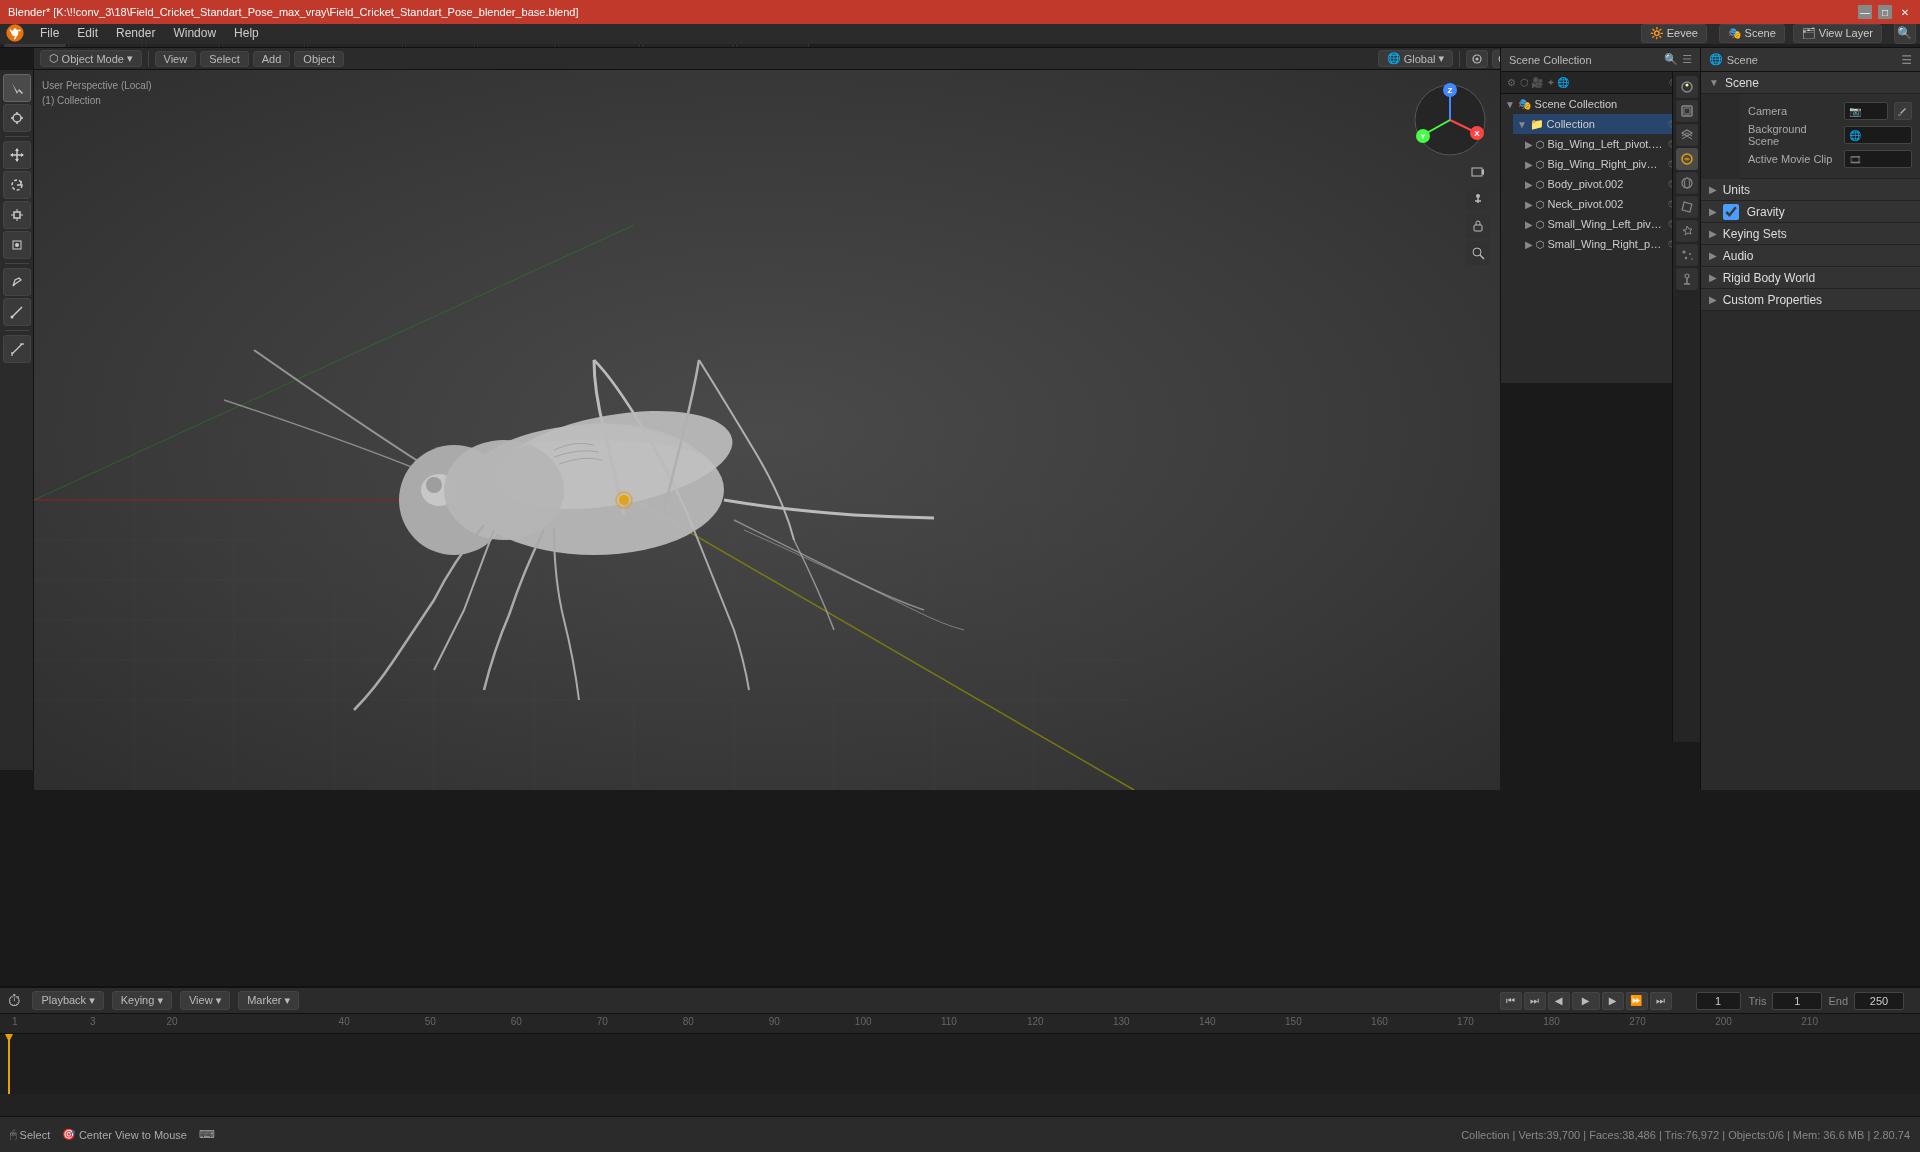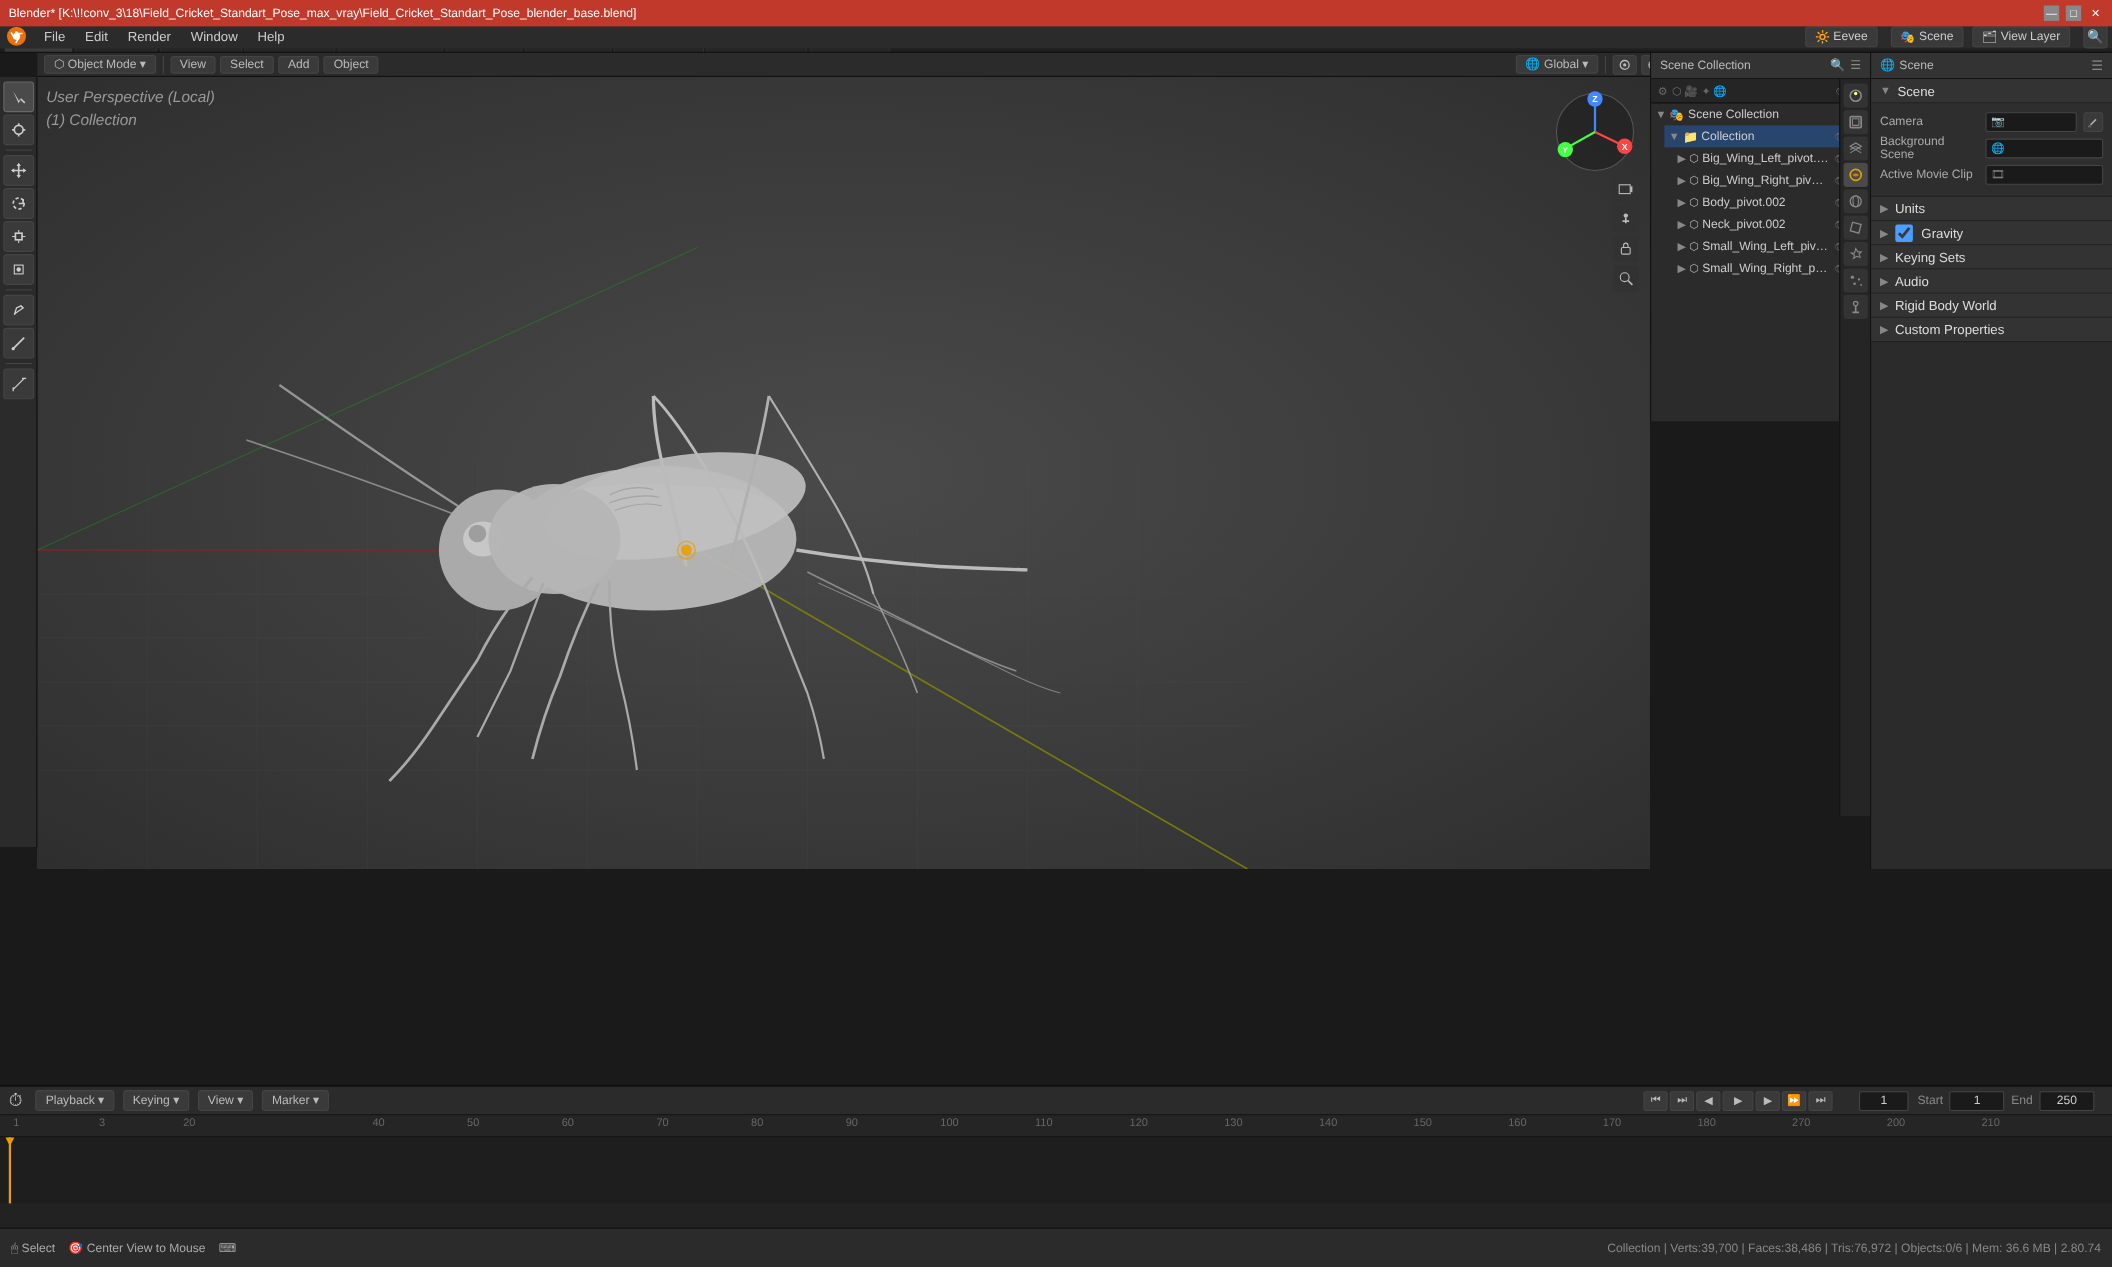--- a/index.html
+++ b/index.html
@@ -227,23 +227,22 @@
       position: relative;
       background: radial-gradient(ellipse at center, #4a4a4a 0%, #3a3a3a 60%, #2e2e2e 100%);
     }
 
     
     .viewport-info {
       position: absolute;
       top: 8px;
       left: 8px;
       color: #999;
-      font-size: 14px;
+      font-size: 10px;
       line-height: 1.5;
-      font-style: italic;
     }
 
     
     .viewport-gizmo {
       position: absolute;
       top: 10px;
       right: 10px;
       width: 80px;
       height: 80px;
     }
@@ -395,20 +394,21 @@
     }
     .section-header .expand-icon {
       font-size: 10px;
       color: #888;
     }
 
     .section-content {
       background: #2e2e2e;
       padding: 6px 8px;
       border-bottom: 1px solid #222;
+      margin-left: 39px;
     }
 
     .prop-row {
       display: flex;
       align-items: center;
       height: 22px;
       gap: 6px;
       margin-bottom: 2px;
     }
     .prop-label {
@@ -1182,21 +1182,21 @@
       <div class="tc-btn" style="width:28px;">▶</div>
       <div class="tc-btn">▶</div>
       <div class="tc-btn">⏩</div>
       <div class="tc-btn">⏭</div>
     </div>
     <div style="width:8px;"></div>
 
     <div style="background:#1a1a1a;border:1px solid #444;border-radius:2px;padding:2px 8px;font-size:11px;color:#ccc;min-width:45px;text-align:center;">1</div>
 
     <div class="timeline-end-controls">
-      <span class="end-label">Start</span>
+      <span class="end-label">Tris</span>
       <div class="frame-input-box">1</div>
       <span class="end-label">End</span>
       <div class="frame-input-box">250</div>
     </div>
   </div>
 
   <div class="timeline-numbers" style="position:relative;overflow:hidden;">
     <div style="position:relative;width:100%;height:100%;">
 
       <span class="frame-num" style="left:8px;">1</span>

